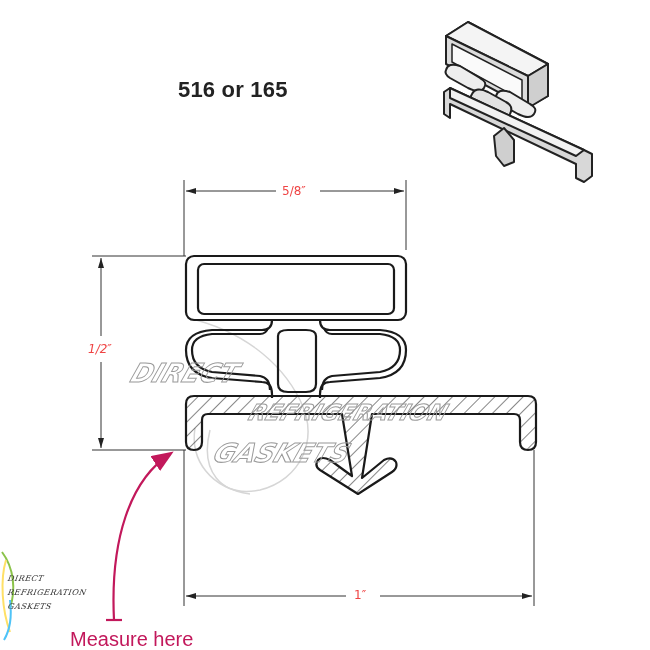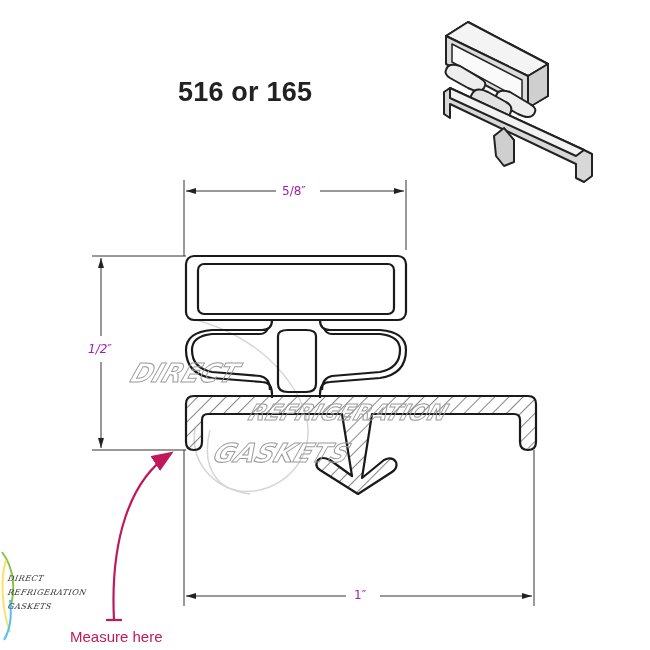--- a/index.html
+++ b/index.html
@@ -1,19 +1,19 @@
 <!DOCTYPE html>
 <html><head>
 <meta charset="utf-8">
 <style>
   html, body { margin:0; padding:0; background:#ffffff; }
   body { width:650px; height:650px; position:relative; overflow:hidden; font-family:"Liberation Sans", sans-serif; }
-  .title { position:absolute; left:178px; top:77px; font-size:27px; font-weight:bold; color:#222; letter-spacing:0.2px; }
-  .dim { position:absolute; font-family:"DejaVu Sans", sans-serif; font-size:12px; color:#a21caf; background:#fff; padding:0 4px; }
-  .measure { position:absolute; left:70px; top:628px; font-size:15px; color:#c2185b; }
+  .title { position:absolute; left:178px; top:77px; font-size:22px; font-weight:bold; color:#222; letter-spacing:0.2px; }
+  .dim { position:absolute; font-family:"DejaVu Sans", sans-serif; font-size:12px; color:#ef4444; background:#fff; padding:0 4px; }
+  .measure { position:absolute; left:70px; top:628px; font-size:20px; color:#c2185b; }
   svg.main { position:absolute; left:0; top:0; }
   .logo-text { position:absolute; left:8px; font-family:"DejaVu Serif", serif; font-style:italic; font-size:8px; color:#333; letter-spacing:0.5px; transform:skewX(-10deg); }
 </style>
 </head>
 <body>
 
 <svg class="main" width="650" height="650" viewBox="0 0 650 650">
   <defs>
     <pattern id="hatch" patternUnits="userSpaceOnUse" width="10" height="10" patternTransform="rotate(45)">
       <line x1="0" y1="0" x2="0" y2="10" stroke="#222" stroke-width="1.1"></line>

